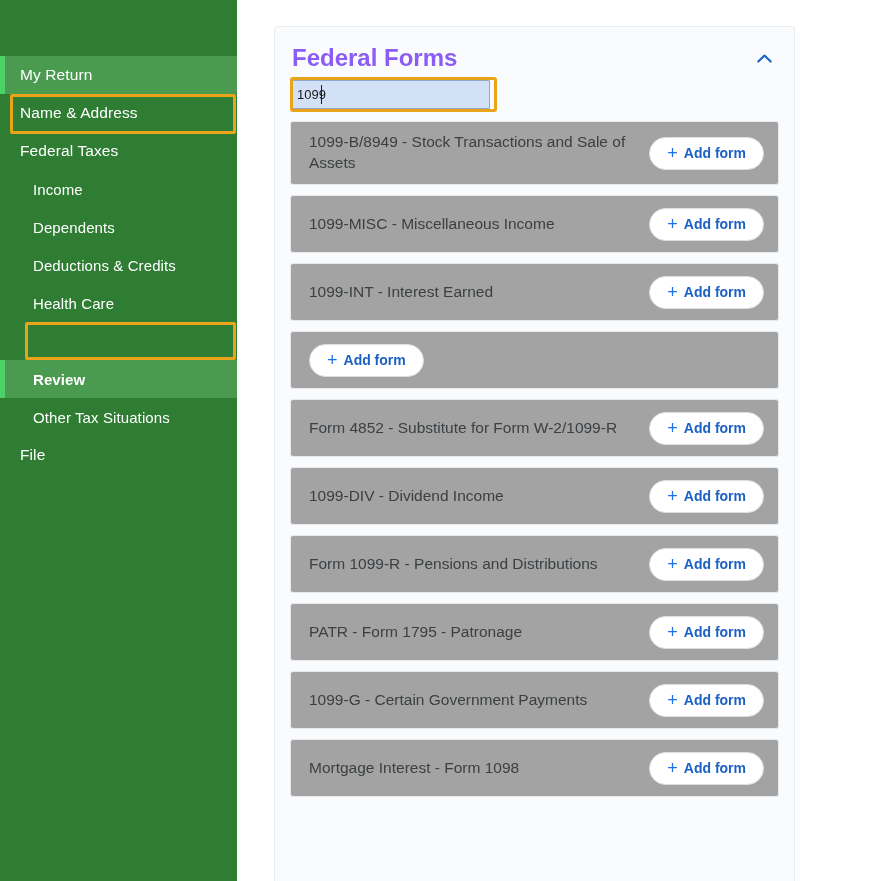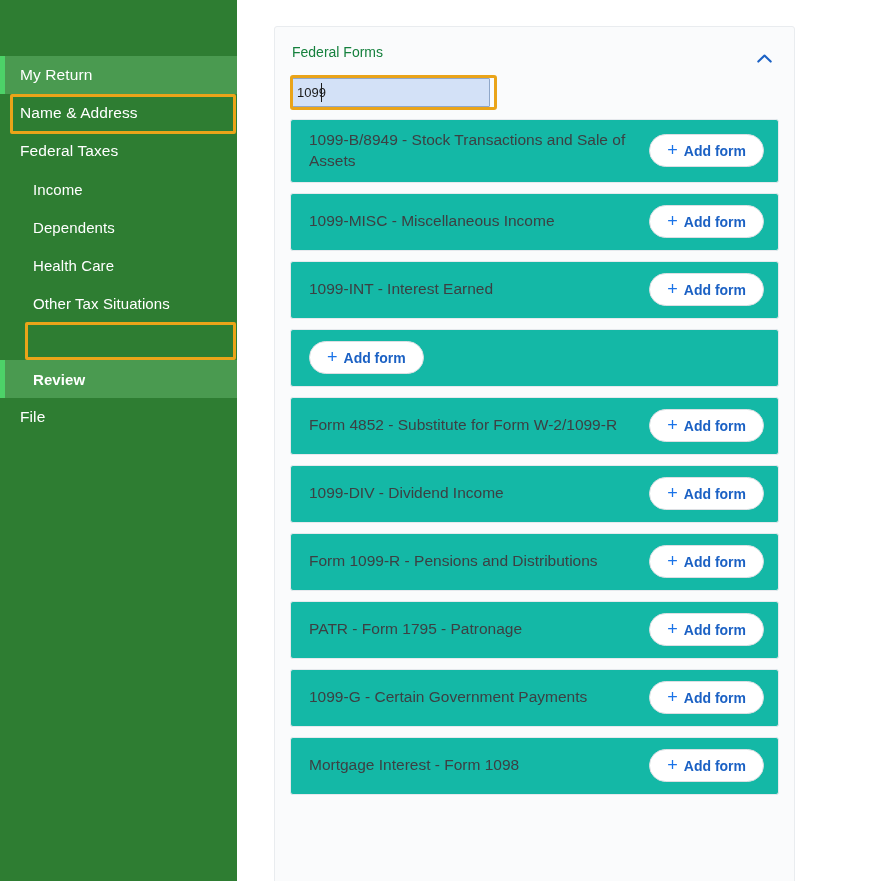--- a/index.html
+++ b/index.html
@@ -99,23 +99,23 @@
   }
 
   .panel-head {
     display: flex;
     align-items: flex-start;
     justify-content: space-between;
     padding: 0 1px 0 2px;
   }
 
   .panel-title {
-    font-size: 14px;
-    color: #15803d;
-    font-weight: normal;
+    font-size: 24px;
+    color: #8b5cf6;
+    font-weight: bold;
     line-height: 1.1;
   }
 
   .chevron-btn {
     width: 22px;
     height: 22px;
     display: flex;
     align-items: center;
     justify-content: center;
     cursor: pointer;
@@ -165,21 +165,21 @@
     border: 3px solid #eaa419;
     border-radius: 3px;
     pointer-events: none;
     z-index: 5;
   }
 
   
   .form-list { padding-bottom: 14px; }
 
   .form-row {
-    background: #14b8a6;
+    background: #a3a3a3;
     border: 1px solid #e6e9ed;
     border-radius: 3px;
     margin-bottom: 10px;
     min-height: 58px;
     display: flex;
     align-items: center;
     justify-content: space-between;
     padding: 10px 14px 10px 18px;
     gap: 10px;
   }
@@ -239,27 +239,30 @@
       <div class="nav-item">
         <span>Federal Taxes</span>
       </div>
       <div class="nav-item sub">
         <span>Income</span>
       </div>
       <div class="nav-item sub">
         <span>Dependents</span>
       </div>
       <div class="nav-item sub">
+        <span>Deductions &amp; Credits</span>
+      </div>
+      <div class="nav-item sub">
         <span>Health Care</span>
-      </div>
-      <div class="nav-item sub">
-        <span>Other Tax Situations</span>
       </div>
       <div class="nav-item sub active bold">
         <span>Review</span>
+      </div>
+      <div class="nav-item sub">
+        <span>Other Tax Situations</span>
       </div>
       <div class="nav-item">
         <span>File</span>
       </div>
     </nav>
 
   <main class="main">
     <section class="panel">
 
       <div class="panel-head">

